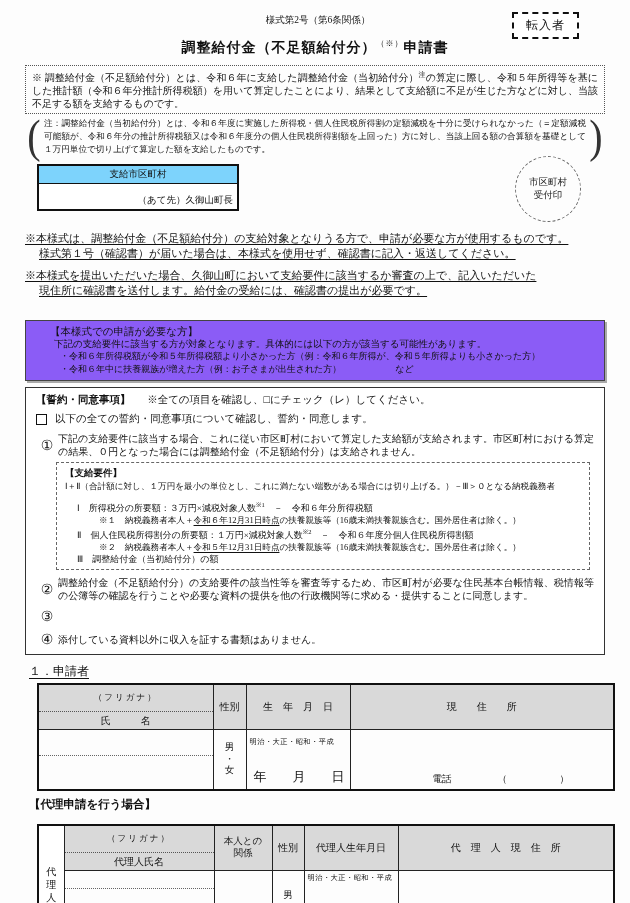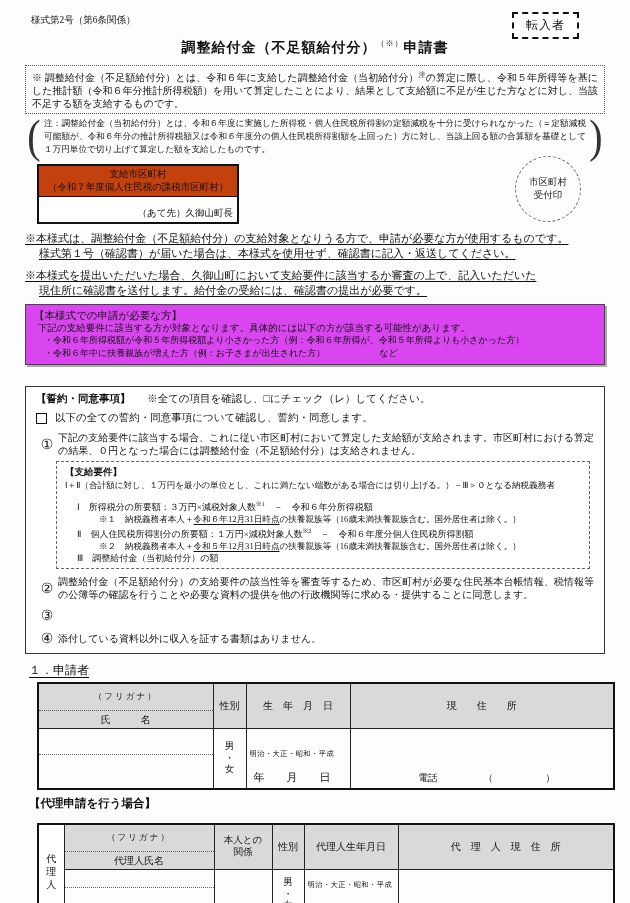--- a/index.html
+++ b/index.html
@@ -3,64 +3,64 @@
 <meta charset="utf-8">
 <style>
   * { margin:0; padding:0; box-sizing:border-box; }
   body { background:#888; font-family:"Liberation Serif", serif; }
   .page {
     position:relative; width:630px; height:903px; margin:0 auto;
     background:#fdfdfd; color:#111; padding:10px 25px 6px;
     overflow:hidden; font-family:"Liberation Serif", serif;
   }
   
-  .meta-row { position:relative; height:20px; }
+  .meta-row { position:relative; height:20px;text-align:center; }
   .form-number { font-size:9.5px; margin-left:6px; padding-top:4px; }
   .badge {
     position:absolute; top:2px; right:26px; border:2px dashed #111;
     padding:3px 12px; font-size:12px; letter-spacing:1px; background:#fff;
   }
   .page-title { text-align:center; font-size:14px; font-weight:bold; margin-top:8px; letter-spacing:1px; }
   .page-title sup { font-size:8px; font-weight:normal; }
   
   .summary-box {
     margin-top:8px; border:1px dotted #555; padding:3px 6px;
     font-size:10px; line-height:13px; text-align:justify;
   }
   .summary-box sup { font-size:7px; }
   
   .note-para { margin-top:3px; display:flex; align-items:center; padding:0 2px; }
   .big-paren { font-size:40px; font-weight:300; color:#333; line-height:40px; flex:0 0 14px; text-align:center; transform:scaleY(1.15); }
   .note-text { flex:1; font-size:8.6px; line-height:13px; text-align:justify; padding:0 3px; }
   
   .muni-row { position:relative; margin-top:5px; height:62px; }
   .muni-box { position:absolute; left:12px; top:2px; width:202px; border:2px solid #111; background:#fff; }
-  .muni-head { background:#c2410c; border-bottom:1px solid #111; text-align:center; font-size:9.5px; line-height:13px; padding:2px 0; }
+  .muni-head { background:#7dd3fc; border-bottom:1px solid #111; text-align:center; font-size:9.5px; line-height:13px; padding:2px 0; }
   .muni-addressee { text-align:right; font-size:9.5px; padding:10px 4px 2px; }
   .stamp-circle {
     position:absolute; right:24px; top:-6px; width:66px; height:66px;
     border:1px dashed #666; border-radius:50%;
     display:flex; align-items:center; justify-content:center;
     font-size:9.5px; line-height:13px; text-align:center; white-space:pre-line; color:#222;
   }
   
   .usage { margin-top:7px; font-size:11px; line-height:15px; }
   .usage .l1, .usage .l2 { text-decoration:underline; text-underline-offset:2px; }
   .usage .l2 { display:block; margin-left:14px; }
   
   .elig-box {
-    margin-top:6px; border:1px solid #444; box-shadow:2px 2px 0 #aaa;
-    padding:4px 8px 5px; background:#d946ef;
+    margin-top:22px; border:1px solid #444; box-shadow:2px 2px 0 #aaa;
+    padding:4px 24px 5px; background:#8b5cf6;
   }
   .elig-title { font-size:10.5px; line-height:13px; }
   .elig-line { font-size:9.5px; line-height:12.5px; }
   .ind1 { margin-left:4px; }
   .ind2 { margin-left:10px; font-size:9px; }
   
-  .pledge-box { margin-top:21px; border:1.5px solid #333; padding:5px 10px 6px; background:#fff; }
+  .pledge-box { margin-top:6px; border:1.5px solid #333; padding:5px 10px 6px; background:#fff; }
   .pledge-head { font-size:10.5px; line-height:14px; }
   .pledge-head .ttl { font-weight:bold; }
   .pledge-head .nt { margin-left:14px; font-weight:normal; }
   .chk-row { margin-top:5px; display:flex; align-items:center; font-size:10.5px; }
   .checkbox { width:11px; height:11px; border:1.2px solid #111; display:inline-block; margin-right:8px; background:#fff; cursor:pointer; }
   .p-item { display:flex; align-items:center; margin-top:6px; }
   .p-num { flex:0 0 22px; font-size:14px; text-align:center; }
   .p-txt { flex:1; font-size:10px; line-height:13px; text-align:justify; }
   .req-box { margin:4px 0 0 20px; border:1px dashed #666; padding:4px 8px; width:calc(100% - 24px); }
   .req-title { font-size:9.5px; line-height:12px; font-weight:bold; }
@@ -77,22 +77,22 @@
   table { border-collapse:collapse; table-layout:fixed; width:576px; margin:3px 0 0 12px; border:2px solid #111; }
   td { border:1px solid #222; font-size:10px; vertical-align:middle; overflow:hidden; }
   .hdr { background:#d9d9d9; text-align:center; }
   .furi-lbl { font-size:8.5px; text-align:center; letter-spacing:2px; border-bottom:1px dotted #555; padding:7px 4px; }
   .name-lbl { text-align:center; padding:2px 8px 1px; }
   .furi-area { height:26px; border-bottom:1px dotted #666; }
   .furi-area.sm { height:18px; }
   .gender-cell { text-align:center; white-space:pre-line; font-size:9.5px; line-height:11.5px; }
   .birth-cell { vertical-align:bottom; padding:2px 3px 3px; }
   .era-line { font-size:7.2px; letter-spacing:0.5px; }
-  .date-line { font-size:11px; margin-top:11px; padding-left:4px; }
-  .addr-cell { vertical-align:bottom; padding:2px 10px 3px; }
+  .date-line { font-size:13px; margin-top:21px; padding-left:4px; }
+  .addr-cell { vertical-align:bottom; padding:2px 24px 3px; }
   .phone-line { font-size:9.5px; display:flex; }
   .phone-line .plbl { margin-left:58px; }
   .phone-line .pprn { margin-left:46px; letter-spacing:6px; }
   .side-cell { text-align:center; white-space:pre-line; font-size:10px; line-height:13px; background:#fff; }
   .two-line { white-space:pre-line; line-height:11.5px; font-size:9.5px; }
   .deleg-cell { font-size:9.5px; line-height:13px; padding:4px 4px 4px 14px; vertical-align:middle; }
   .principal-cell { background:#d9d9d9; text-align:center; font-size:10px; }
   .sign-cell { vertical-align:top; padding:2px 4px; font-size:8.5px; }
 </style>
 </head>
@@ -112,21 +112,20 @@
   <div class="note-para">
     <span class="big-paren">(</span>
     <span class="note-text">注：調整給付金（当初給付分）とは、令和６年度に実施した所得税・個人住民税所得割の定額減税を十分に受けられなかった（＝定額減税可能額が、令和６年分の推計所得税額又は令和６年度分の個人住民税所得割額を上回った）方に対し、当該上回る額の合算額を基礎として１万円単位で切り上げて算定した額を支給したものです。</span>
     <span class="big-paren">)</span>
   </div>
 
   <div class="muni-row">
     <div class="muni-box">
       <div class="muni-head">
         <div>支給市区町村</div>
-        <div>（令和７年度個人住民税の課税市区町村）</div>
       </div>
       <div class="muni-addressee">（あて先）久御山町長</div>
     </div>
     <div class="stamp-circle">市区町村
 受付印</div>
   </div>
 
   <div class="usage">
     <span class="l1">※本様式は、調整給付金（不足額給付分）の支給対象となりうる方で、申請が必要な方が使用するものです。</span>
     <span class="l2">様式第１号（確認書）が届いた場合は、本様式を使用せず、確認書に記入・返送してください。</span>

